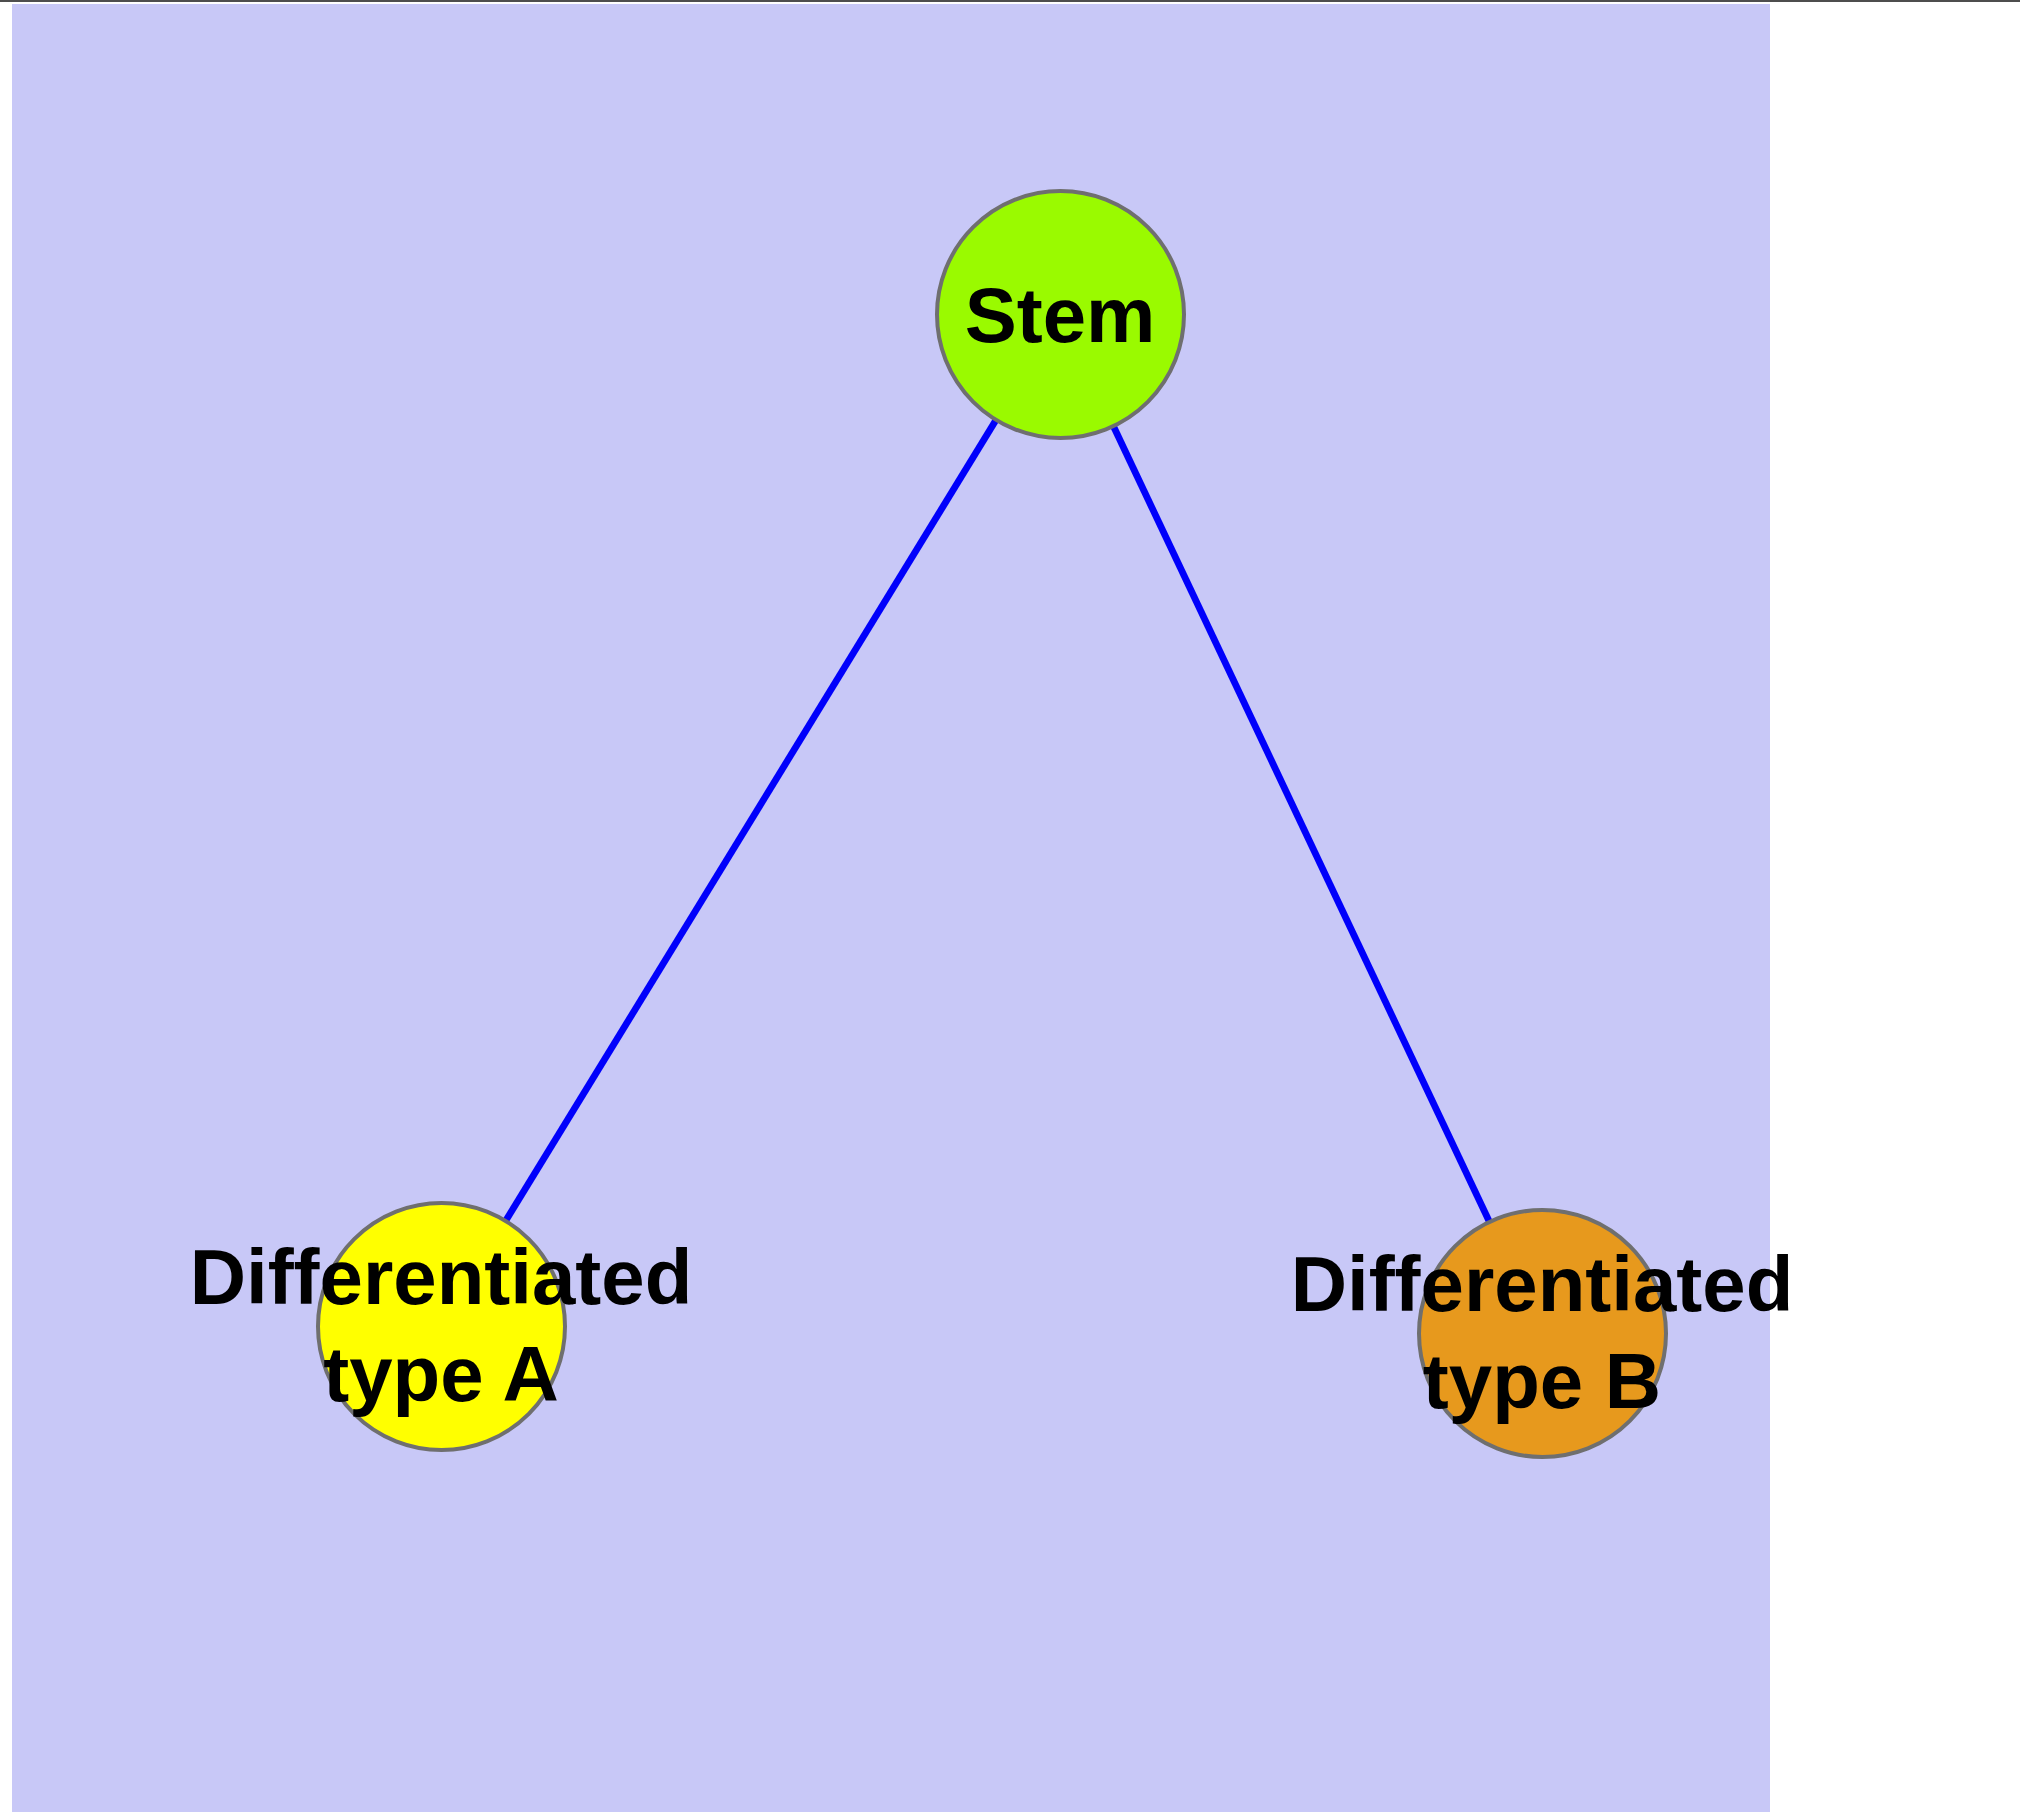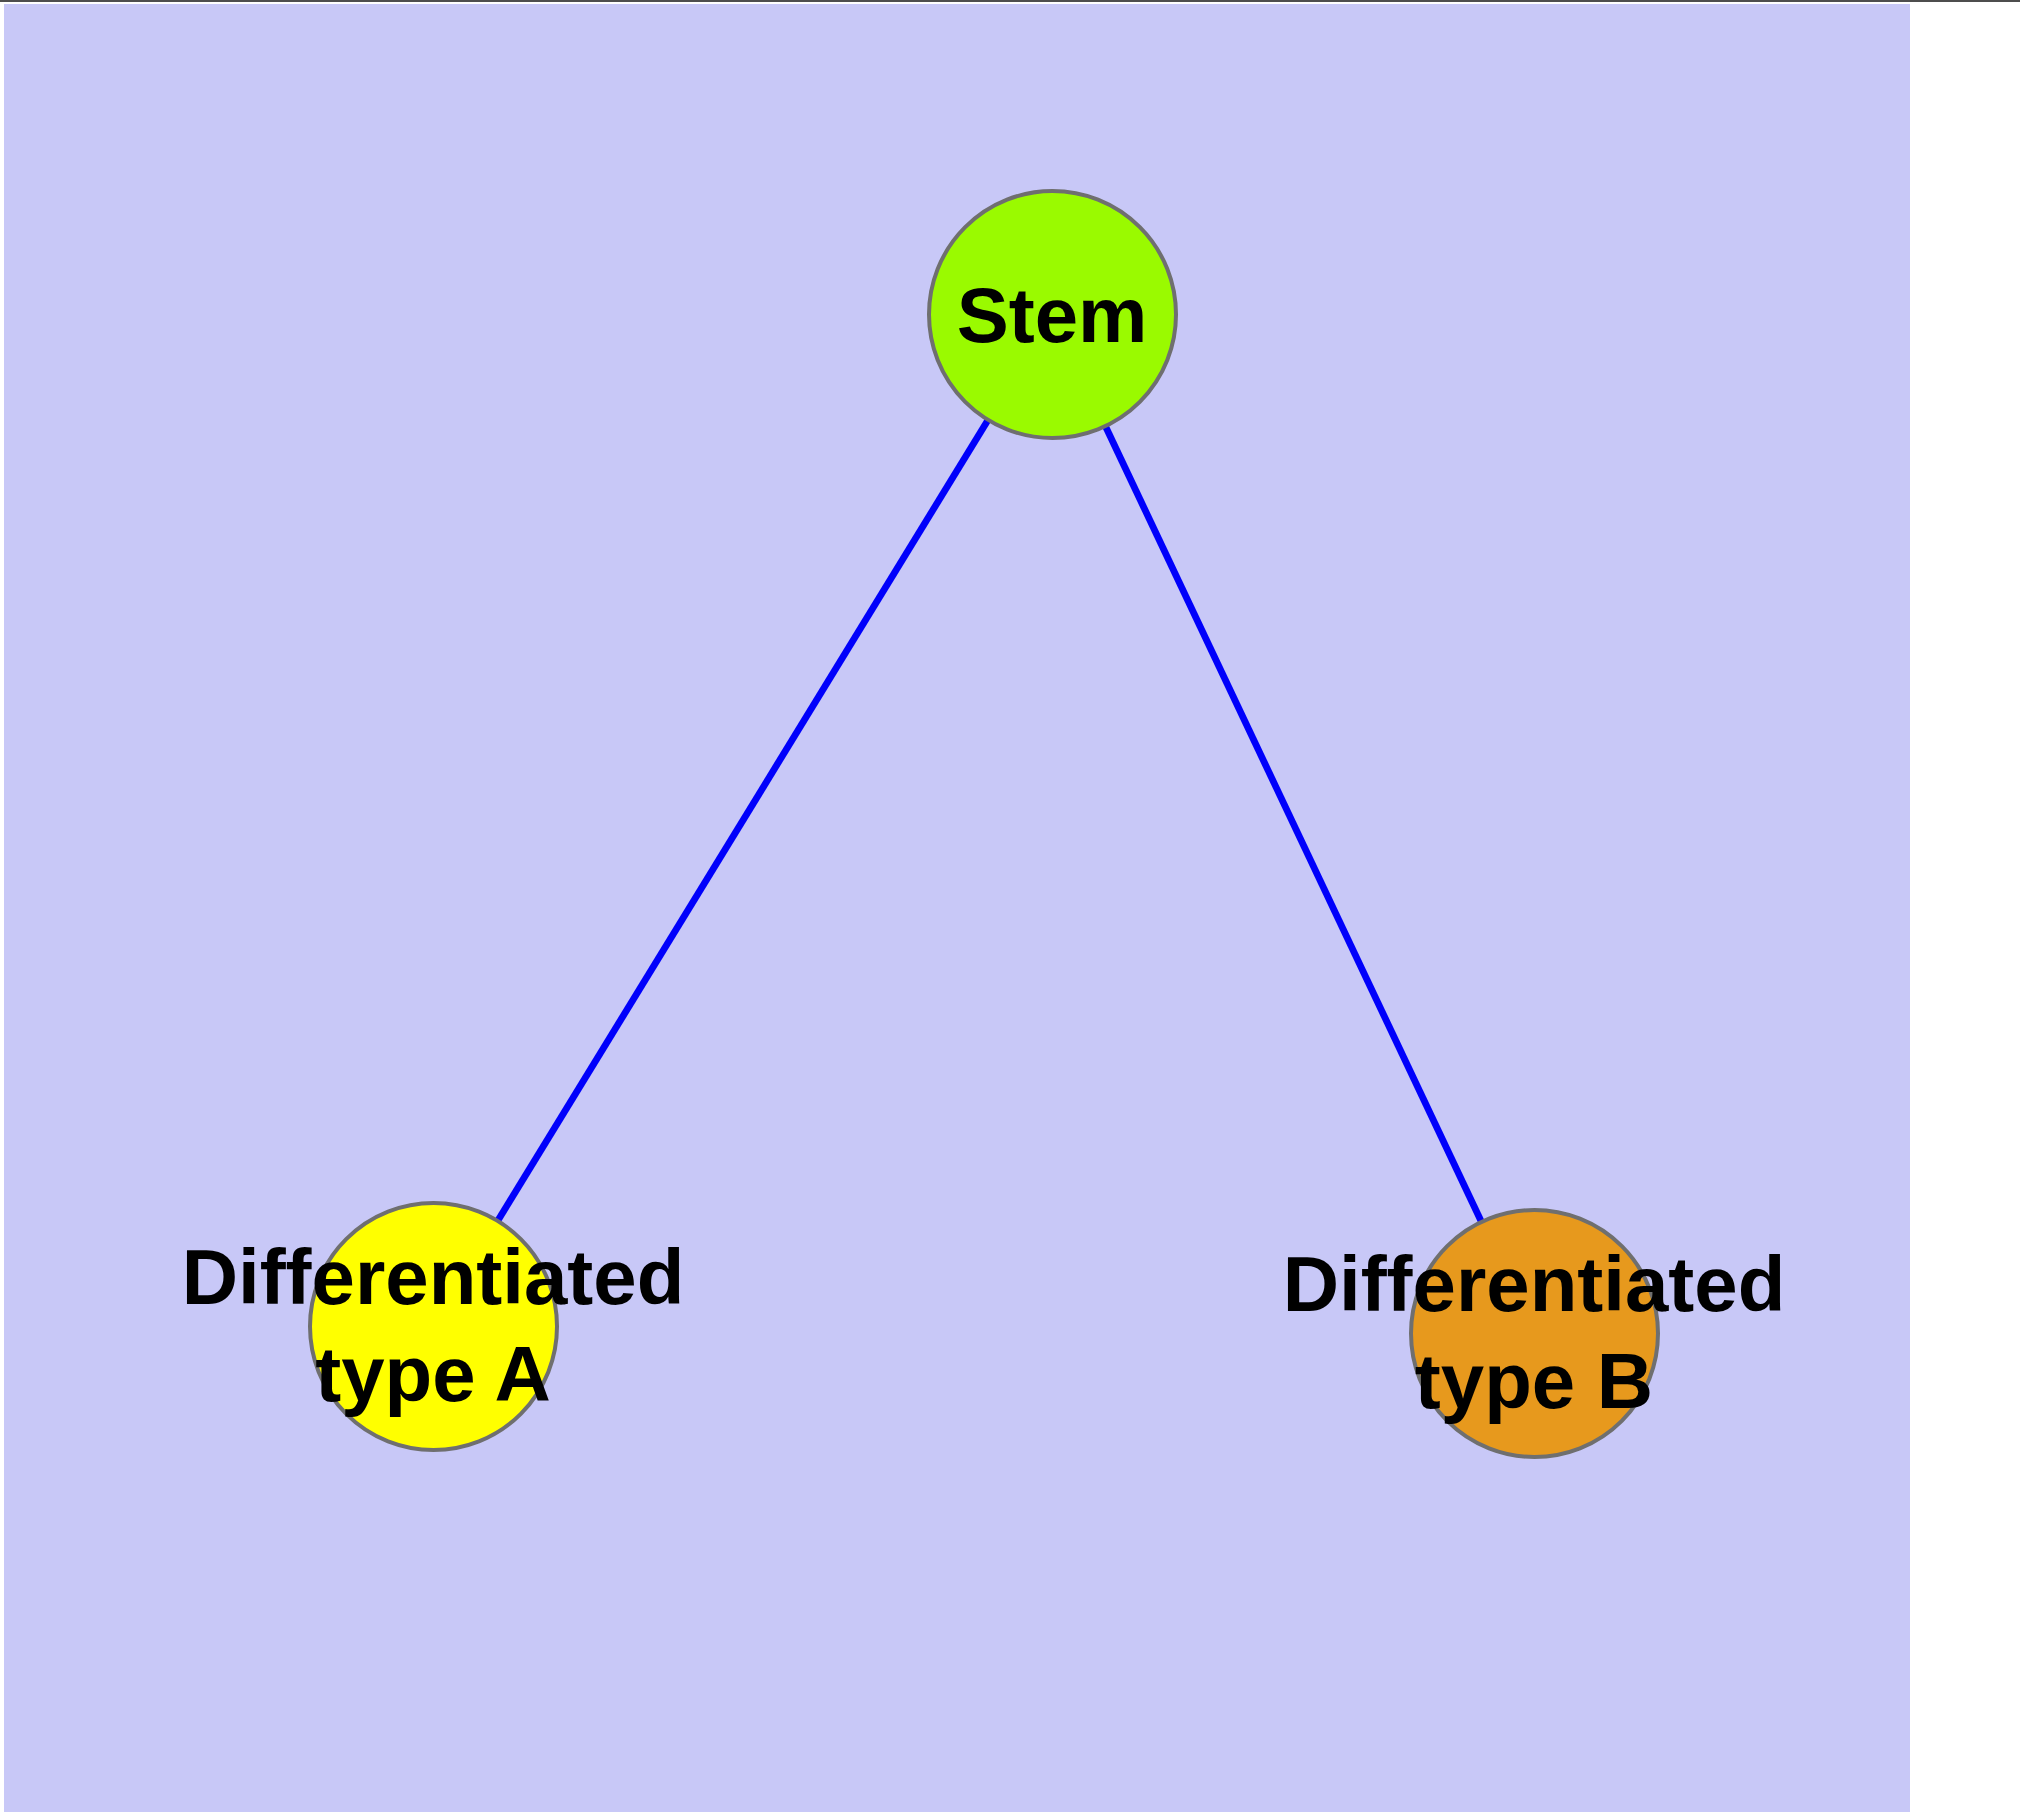--- a/index.html
+++ b/index.html
@@ -26,22 +26,22 @@
   }
   .frame-left-white {
     position: absolute;
     left: 0; top: 1.7px;
     width: 2.5px; height: 1810px;
     background: #ffffff;
     z-index: 29;
   }
   .stage {
     position: absolute;
-    left: 4px; top: 0;
-    width: 1906px;
+    left: 12px; top: 0;
+    width: 1758px;
     height: 1812px;
   }
   .edges-layer {
     position: absolute;
     left: 0; top: 0;
     width: 2021px;
     height: 1812px;
     z-index: 1;
   }
   .node {

